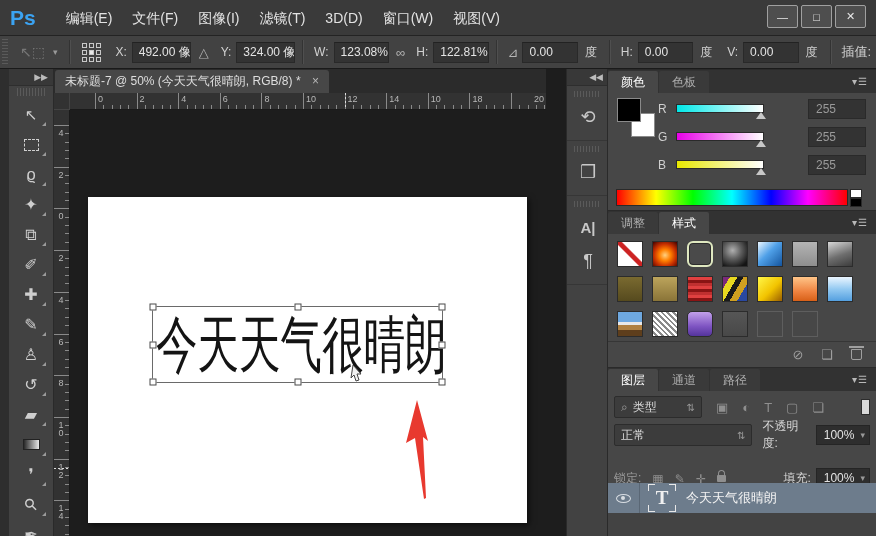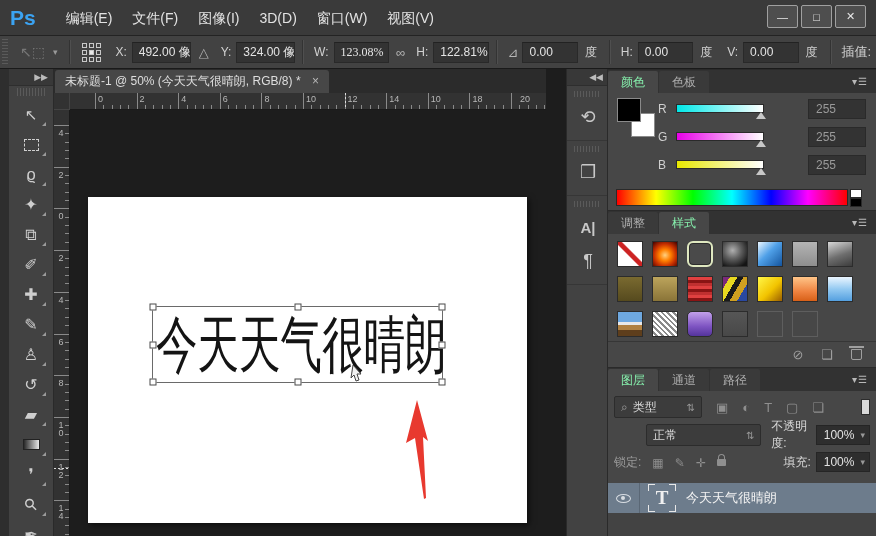--- a/index.html
+++ b/index.html
@@ -94,21 +94,21 @@
     background:repeating-linear-gradient(90deg,#5a5a5a 0 1px,transparent 1px 3px); }
   .dock-btn { width:42px; height:34px; display:flex; align-items:center; justify-content:center;
     color:#c8c8c8; font-size:18px; }
 
   
   #panels { position:absolute; left:608px; top:69px; width:268px; height:467px; background:#434343; }
   .panel-tabs { height:24px; background:#323232; display:flex; align-items:flex-end; position:relative;
     border-top:1px solid #2a2a2a; }
   .panel-tab { height:22px; line-height:22px; padding:0 13px; font-size:12px; color:#adadad;
     background:#3a3a3a; margin-right:1px; border-radius:2px 2px 0 0; }
-  .panel-tab.active { background:#474747; color:#86efac; }
+  .panel-tab.active { background:#474747; color:#ffffff; }
   .panel-menu { position:absolute; right:8px; top:6px; color:#b8b8b8; font-size:10px; letter-spacing:1px; }
 
   
   #color-body { position:relative; height:117px; background:#474747; }
   #fg-swatch { position:absolute; left:9px; top:5px; width:24px; height:24px; background:#000;
     border:1px solid #8a8a8a; z-index:2; }
   #bg-swatch { position:absolute; left:23px; top:20px; width:24px; height:24px; background:#fff;
     border:1px solid #8a8a8a; }
   .slider-row { position:absolute; left:50px; right:10px; height:22px; }
   .slider-label { position:absolute; left:0; top:3px; font-size:12px; color:#cfcfcf; }
@@ -139,26 +139,26 @@
   
   #layers-body { position:relative; height:122px; background:#474747; }
   .combo { background:#3c3c3c; border:1px solid #2c2c2c; border-radius:2px; height:22px; color:#d8d8d8;
     font-size:12px; display:flex; align-items:center; padding:0 6px; }
   .combo .arrows { margin-left:auto; color:#9a9a9a; font-size:10px; }
   #filter-row { position:absolute; left:6px; top:5px; right:6px; height:22px; display:flex; align-items:center; }
   #filter-combo { width:88px; }
   .filter-icon { color:#8f8f8f; font-size:13px; margin-left:14px; }
   #filter-toggle { margin-left:auto; width:9px; height:16px; background:#d8d8d8; border:1px solid #2c2c2c; }
   #blend-row { position:absolute; left:6px; top:33px; right:6px; height:22px; display:flex; align-items:center; }
-  #blend-combo { width:146px;margin-left:32px; }
+  #blend-combo { width:146px; }
   .small-label { font-size:12px; color:#d8d8d8; margin-left:10px; }
   .val-box { background:#2e2e2e; border:1px solid #252525; height:20px; color:#e2e2e2; font-size:12px;
     line-height:18px; padding:0 4px 0 7px; margin-left:5px; display:flex; align-items:center; }
   .val-box .dd { color:#999; font-size:9px; margin-left:6px; }
-  #lock-row { position:absolute; left:6px; top:60px; right:6px; height:22px; display:flex; align-items:center; }
+  #lock-row { position:absolute; left:6px; top:76px; right:6px; height:22px; display:flex; align-items:center; }
   .dim-label { font-size:12px; color:#9a9a9a; }
   .lock-icon-g { color:#8f8f8f; font-size:12px; margin-left:11px; }
   .padlock { width:9px; height:7px; background:#8f8f8f; border-radius:1px; position:relative; margin-left:11px; }
   .padlock::before { content:''; position:absolute; top:-5px; left:1px; width:5px; height:5px;
     border:1.5px solid #8f8f8f; border-bottom:none; border-radius:4px 4px 0 0; }
   #layer-row { position:absolute; left:0; top:92px; width:100%; height:30px; background:#6d7c8c; }
   #eye-zone { position:absolute; left:0; top:0; width:32px; height:30px; border-right:1px solid #5a6775;
     display:flex; align-items:center; justify-content:center; }
   .eye { width:15px; height:9px; border:1px solid #d8dde2; border-radius:50%; position:relative; }
   .eye::after { content:''; position:absolute; left:4px; top:1.5px; width:4px; height:4px;
@@ -177,20 +177,21 @@
 <body>
 
 <div id="app">
 
   <div id="menubar">
     <span id="ps-logo">Ps</span>
     <span id="menu-items" style="display: flex;">
         <span class="menu-item">编辑(E)</span>
         <span class="menu-item">文件(F)</span>
         <span class="menu-item">图像(I)</span>
+        <span class="menu-item">滤镜(T)</span>
         <span class="menu-item">3D(D)</span>
         <span class="menu-item">窗口(W)</span>
         <span class="menu-item">视图(V)</span>
       </span>
     <span id="win-controls">
       <span class="win-btn">—</span>
       <span class="win-btn">□</span>
       <span class="win-btn">✕</span>
     </span>
   </div>
@@ -211,21 +212,21 @@
         <span></span>
         <span></span>
     </span>
     <span class="ob-label">X:</span>
     <span class="ob-box" style="width:66px;">492.00 像素</span>
     <span class="ob-icon" style="margin:0 8px;">△</span>
     <span class="ob-label">Y:</span>
     <span class="ob-box" style="width:66px;">324.00 像素</span>
     <span class="ob-sep"></span>
     <span class="ob-label">W:</span>
-    <span class="ob-box" style="width:62px;font-family:Liberation Serif, serif;">123.08%</span>
+    <span class="ob-box" style="width:62px;">123.08%</span>
     <span class="ob-icon" style="margin:0 7px;">∞</span>
     <span class="ob-label">H:</span>
     <span class="ob-box" style="width:62px;">122.81%</span>
     <span class="ob-sep"></span>
     <span class="ob-icon">⊿</span>
     <span class="ob-box" style="width:62px;">0.00</span>
     <span class="ob-label" style="margin-left:7px;">度</span>
     <span class="ob-sep"></span>
     <span class="ob-label">H:</span>
     <span class="ob-box" style="width:62px;">0.00</span>
@@ -283,21 +284,21 @@
       <div class="tool" style="top: 422px;">
         <span style="transform: rotate(-45deg);">⚲</span>
       </div>
       <div class="tool" style="top: 452px;">
         <span>✒</span>
       </div>
     </div>
 
   <div id="tabbar">
     <div id="doc-tab">
-      <span>未标题-1 @ 50% (今天天气很晴朗, RGB/8) *</span>
+      <span>未标题-7 @ 50% (今天天气很晴朗, RGB/8) *</span>
       <span class="close">×</span>
     </div>
   </div>
 
   <div id="ruler-corner"></div>
   <div id="h-ruler">
       <span class="h-tick" style="left: 25px; height: 16px;"></span>
       <span class="h-lbl" style="left: 28px;">0</span>
       <span class="h-tick" style="left: 33.32px; height: 4px;"></span>
       <span class="h-tick" style="left: 41.64px; height: 4px;"></span>
@@ -351,21 +352,21 @@
       <span class="h-tick" style="left: 374.44px; height: 4px;"></span>
       <span class="h-tick" style="left: 382.76px; height: 4px;"></span>
       <span class="h-tick" style="left: 391.08px; height: 4px;"></span>
       <span class="h-tick" style="left: 399.4px; height: 16px;"></span>
       <span class="h-lbl" style="left: 402.4px;">18</span>
       <span class="h-tick" style="left: 407.72px; height: 4px;"></span>
       <span class="h-tick" style="left: 416.04px; height: 4px;"></span>
       <span class="h-tick" style="left: 424.36px; height: 4px;"></span>
       <span class="h-tick" style="left: 432.68px; height: 4px;"></span>
       <span class="h-tick" style="left: 441px; height: 16px;"></span>
-      <span class="h-lbl" style="left: 450px;">20</span>
+      <span class="h-lbl" style="left: 464px;">20</span>
       <span class="h-tick" style="left: 449.32px; height: 4px;"></span>
       <span class="h-tick" style="left: 457.64px; height: 4px;"></span>
       <span class="h-tick" style="left: 465.96px; height: 4px;"></span>
       <span class="h-tick" style="left: 474.28px; height: 4px;"></span>
       <span class="ruler-marker-h" style="left: 275px;"></span>
     </div>
   <div id="v-ruler">
       <span class="v-tick" style="top: 15px; width: 15px;"></span>
       <span class="v-lbl" style="top: 18px;">4</span>
       <span class="v-tick" style="top: 23.34px; width: 4px;"></span>

